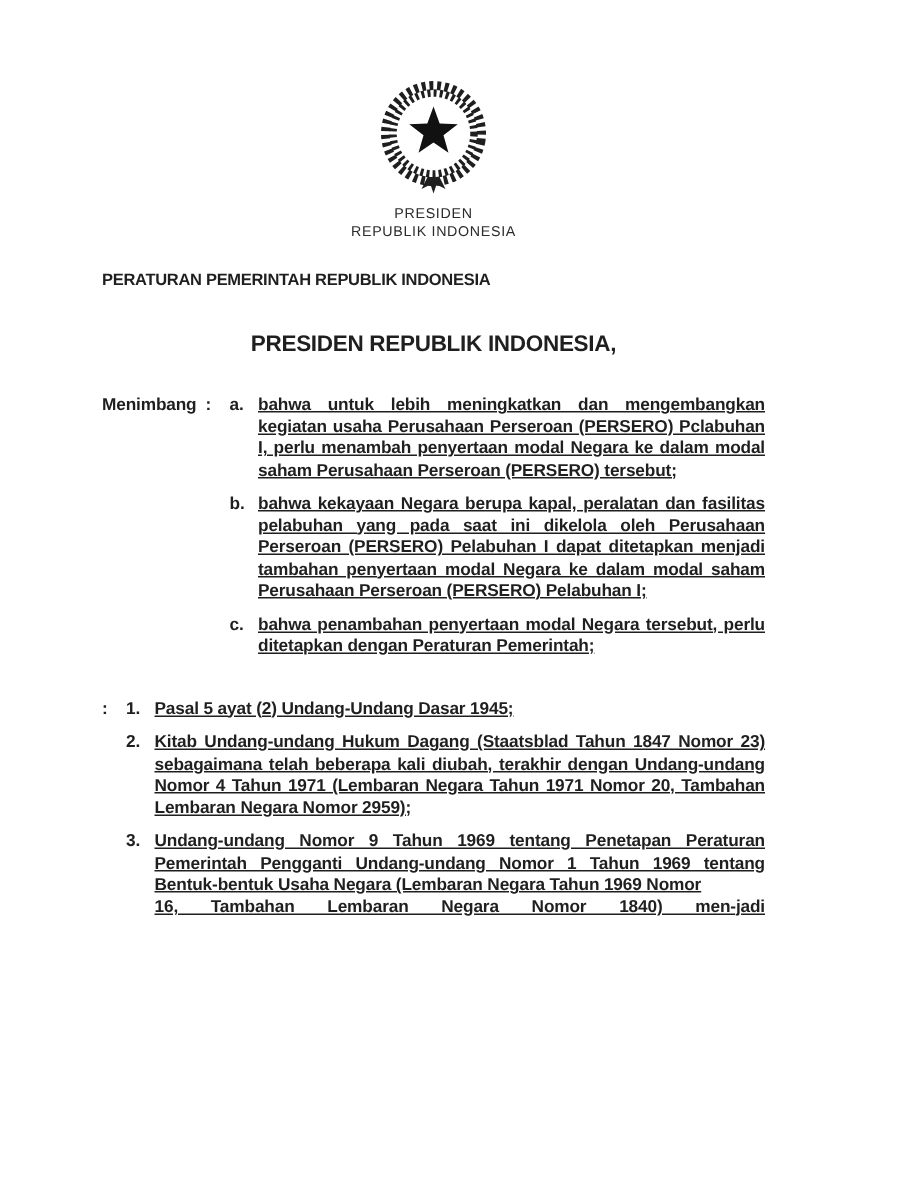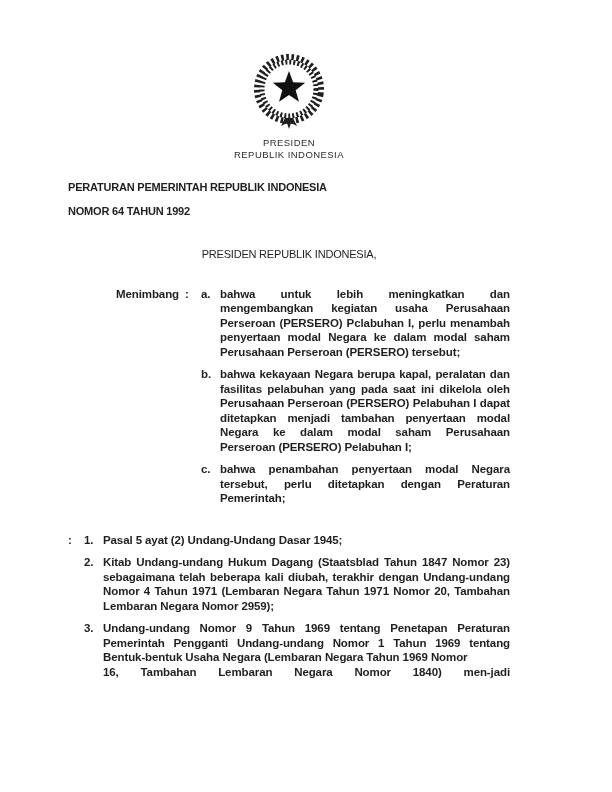--- a/index.html
+++ b/index.html
@@ -9,32 +9,32 @@
     overflow:hidden;
   }
   .page{padding:50px 102px 0 68px;box-sizing:border-box;width:612px;height:792px;}
   
   .emblem-block{text-align:center;}
   .emblem-block svg{display:block;margin:0 auto;}
   .org-name{font-size:9.5px;font-weight:400;letter-spacing:.45px;line-height:11.5px;color:#2c2c2c;margin-top:5px;}
   
   .doc-title{margin-top:20px;font-weight:700;font-size:11px;letter-spacing:-.2px;}
   .doc-title p{margin:0 0 9.5px 0;line-height:14px;}
-  .salutation{text-align:center;font-weight:400;font-size:11px;letter-spacing:-.2px;margin-top:29px;line-height:14px;}
+  .salutation{text-align:center;font-weight:700;font-size:15px;letter-spacing:-.2px;margin-top:29px;line-height:14px;}
   
   .clause{display:flex;font-size:11.5px;font-weight:700;line-height:14.5px;letter-spacing:-.1px;}
   .clause.menimbang{margin-top:26px;}
   .clause.mengingat{margin-top:27px;}
-  .clause-label{width:69px;flex:none;margin-left:48px;}
+  .clause-label{width:69px;flex:none;}
   .clause-colon{width:16px;flex:none;}
   .clause-items{flex:1;min-width:0;}
   .item{display:flex;margin-bottom:8px;}
   .item:last-child{margin-bottom:0;}
   .item-marker{width:19px;flex:none;}
-  .item-text{flex:1;text-align:justify;min-width:0;}
+  .item-text{flex:1;text-align:justify;min-width:0;text-decoration:underline;}
   .stretch-line{text-align:justify;text-align-last:justify;}
 </style>
 </head>
 <body>
 
 <div class="page">
 
   <div class="emblem-block">
     <svg width="80" height="82" viewBox="0 0 80 82" aria-hidden="true">
       <g>
@@ -46,21 +46,20 @@
       <path fill="#1f1f1f" d="M36,68 L32,76 L38,73 L40,79 L42,73 L48,76 L44,68 Z"></path>
     </svg>
     <div class="org-name">
       <div>PRESIDEN</div>
       <div>REPUBLIK INDONESIA</div>
     </div>
   </div>
 
   <div class="doc-title">
     <p>PERATURAN PEMERINTAH REPUBLIK INDONESIA</p>
-    <p>NOMOR 64 TAHUN 1992</p>
   </div>
 
   <div class="salutation">PRESIDEN REPUBLIK INDONESIA,</div>
 
   <div class="clause menimbang">
     <div class="clause-label">Menimbang</div>
     <div class="clause-colon">:</div>
     <div class="clause-items">
       <div class="item">
         <div class="item-marker">a.</div>

